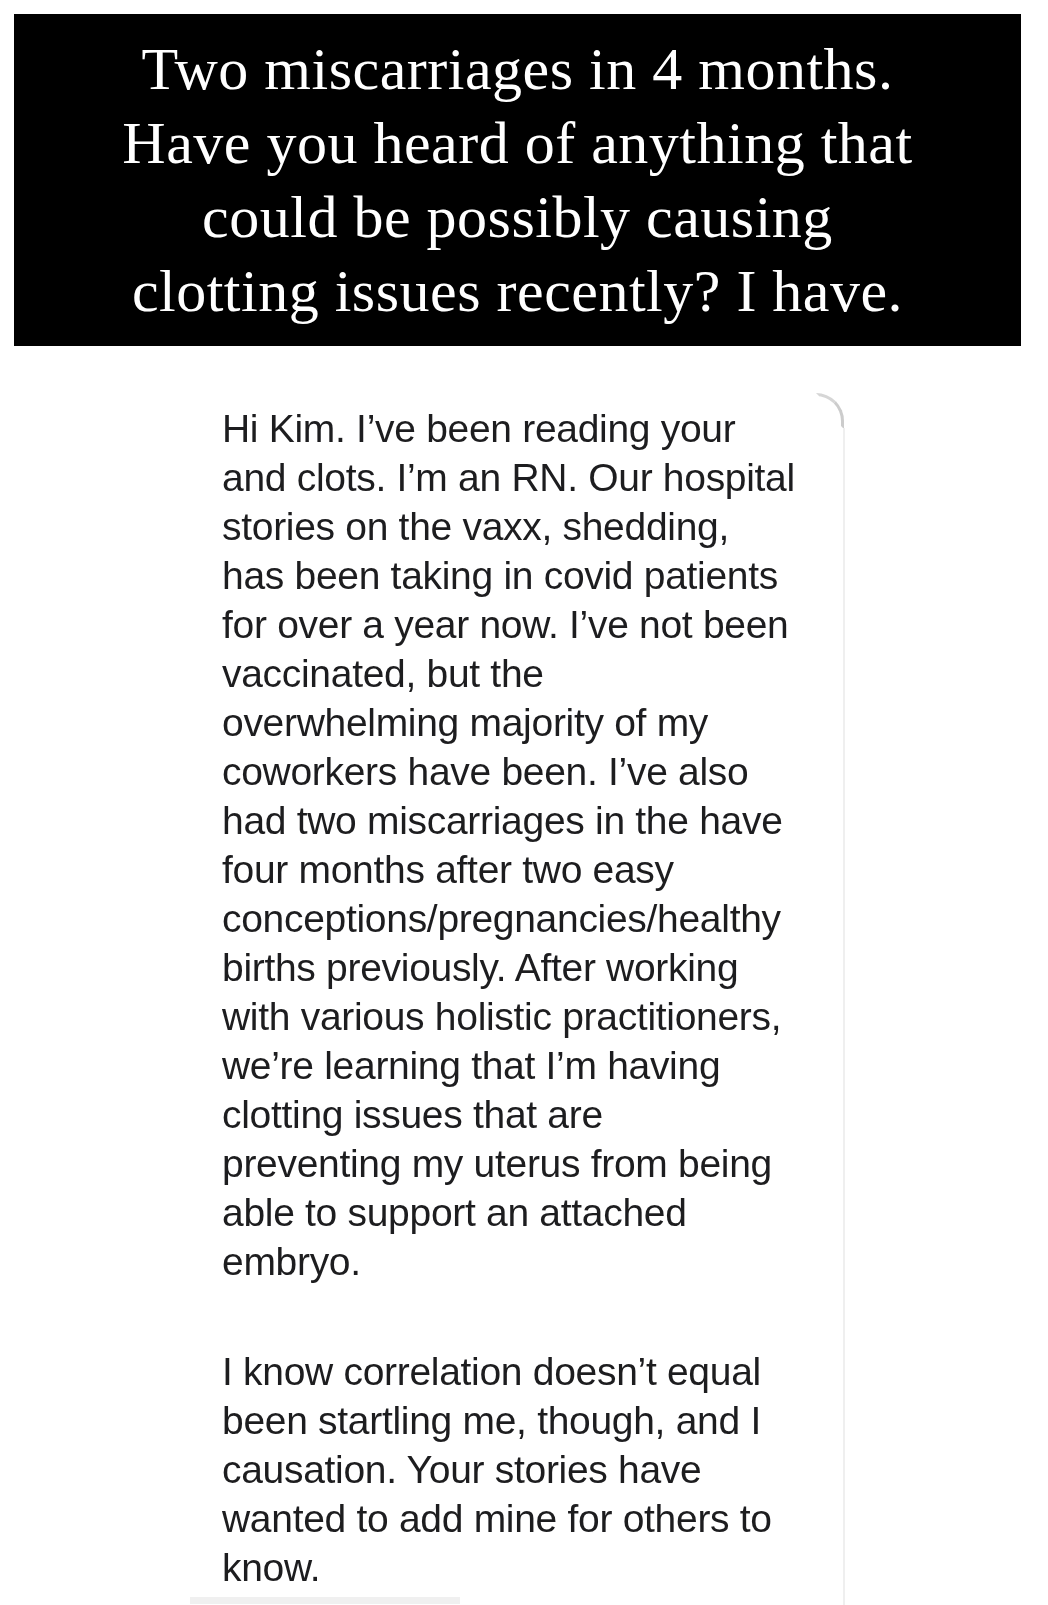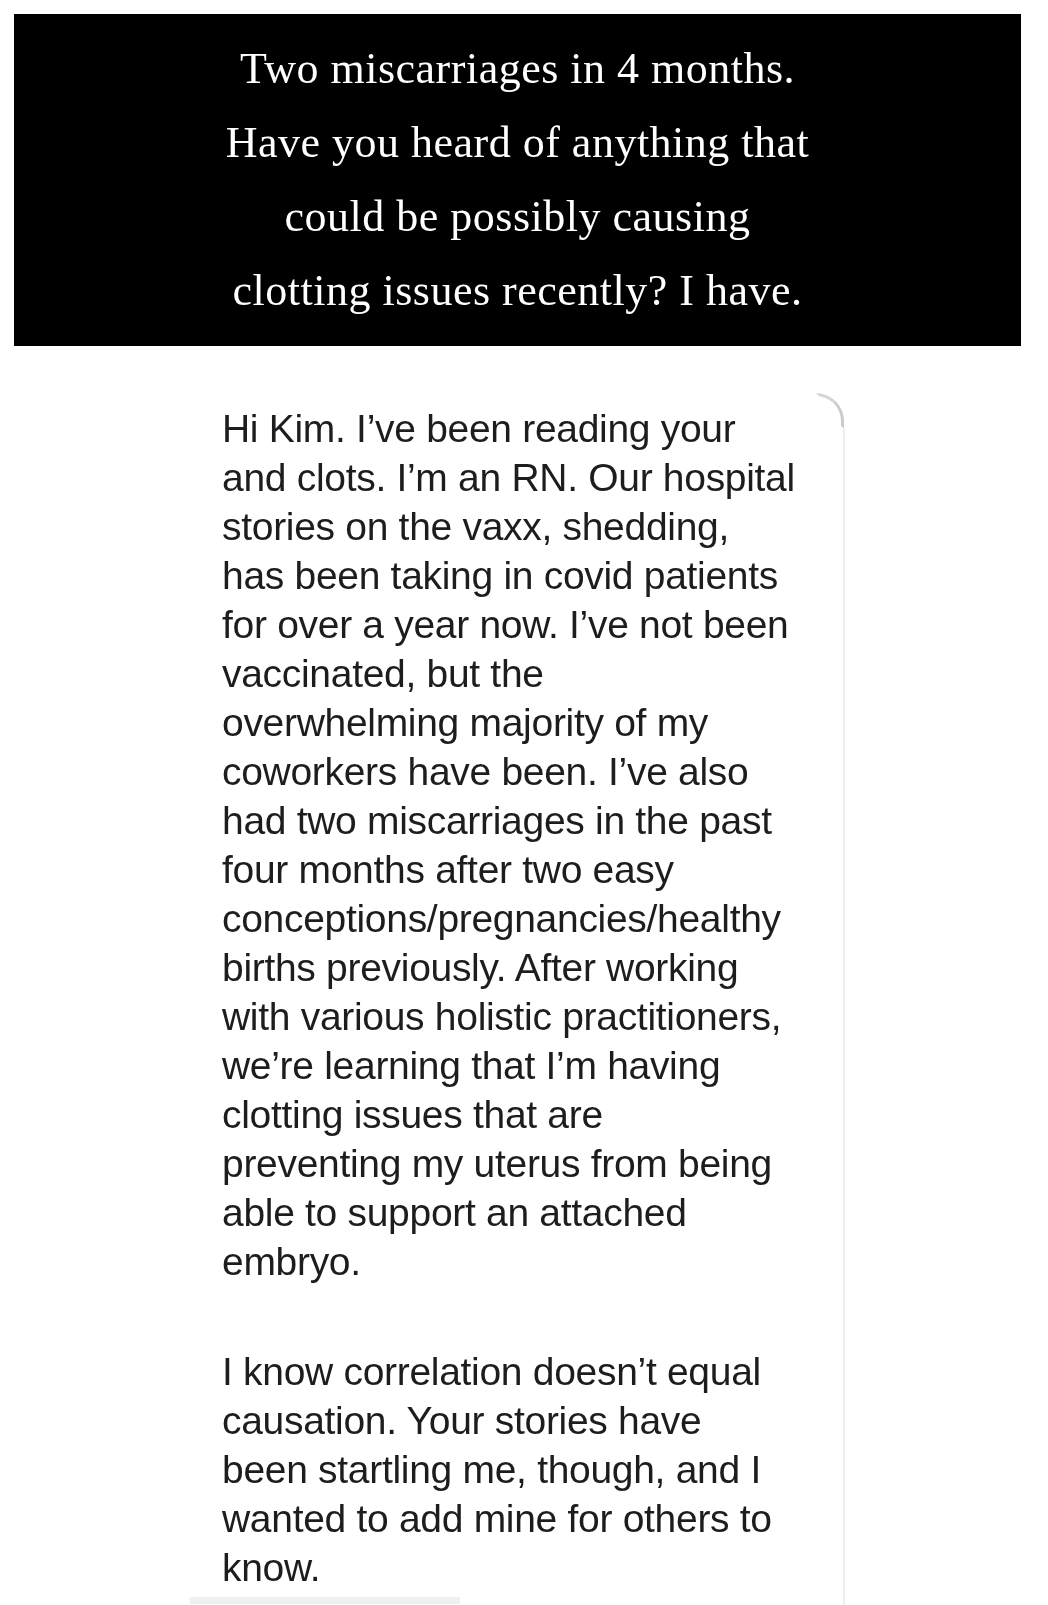--- a/index.html
+++ b/index.html
@@ -24,21 +24,21 @@
     width: 1007px;
     height: 332px;
     background: #000000;
     color: #ffffff;
     text-align: center;
     padding-top: 18px;
     box-sizing: border-box;
   }
   .banner .banner-line {
     font-family: "Liberation Serif", "DejaVu Serif", serif;
-    font-size: 44px;
+    font-size: 60px;
     line-height: 74px;
     white-space: nowrap;
     letter-spacing: 0.5px;
   }
 
   
   .message-region {
     position: absolute;
     left: 0;
     top: 346px;
@@ -114,35 +114,35 @@
     <div class="message">
       <div class="para">
           <div class="msg-line">Hi Kim. I’ve been reading your</div>
           <div class="msg-line">and clots. I’m an RN. Our hospital</div>
           <div class="msg-line">stories on the vaxx, shedding,</div>
           <div class="msg-line">has been taking in covid patients</div>
           <div class="msg-line">for over a year now. I’ve not been</div>
           <div class="msg-line">vaccinated, but the</div>
           <div class="msg-line">overwhelming majority of my</div>
           <div class="msg-line">coworkers have been. I’ve also</div>
-          <div class="msg-line">had two miscarriages in the past</div>
+          <div class="msg-line">had two miscarriages in the have</div>
           <div class="msg-line">four months after two easy</div>
           <div class="msg-line">conceptions/pregnancies/healthy</div>
           <div class="msg-line">births previously. After working</div>
           <div class="msg-line">with various holistic practitioners,</div>
           <div class="msg-line">we’re learning that I’m having</div>
           <div class="msg-line">clotting issues that are</div>
           <div class="msg-line">preventing my uterus from being</div>
           <div class="msg-line">able to support an attached</div>
           <div class="msg-line">embryo.</div>
         </div>
       <div class="para">
           <div class="msg-line">I know correlation doesn’t equal</div>
+          <div class="msg-line">been startling me, though, and I</div>
           <div class="msg-line">causation. Your stories have</div>
-          <div class="msg-line">been startling me, though, and I</div>
           <div class="msg-line">wanted to add mine for others to</div>
           <div class="msg-line">know.</div>
         </div>
     </div>
 
   </div>
 
 </div>
 
 </body></html>

